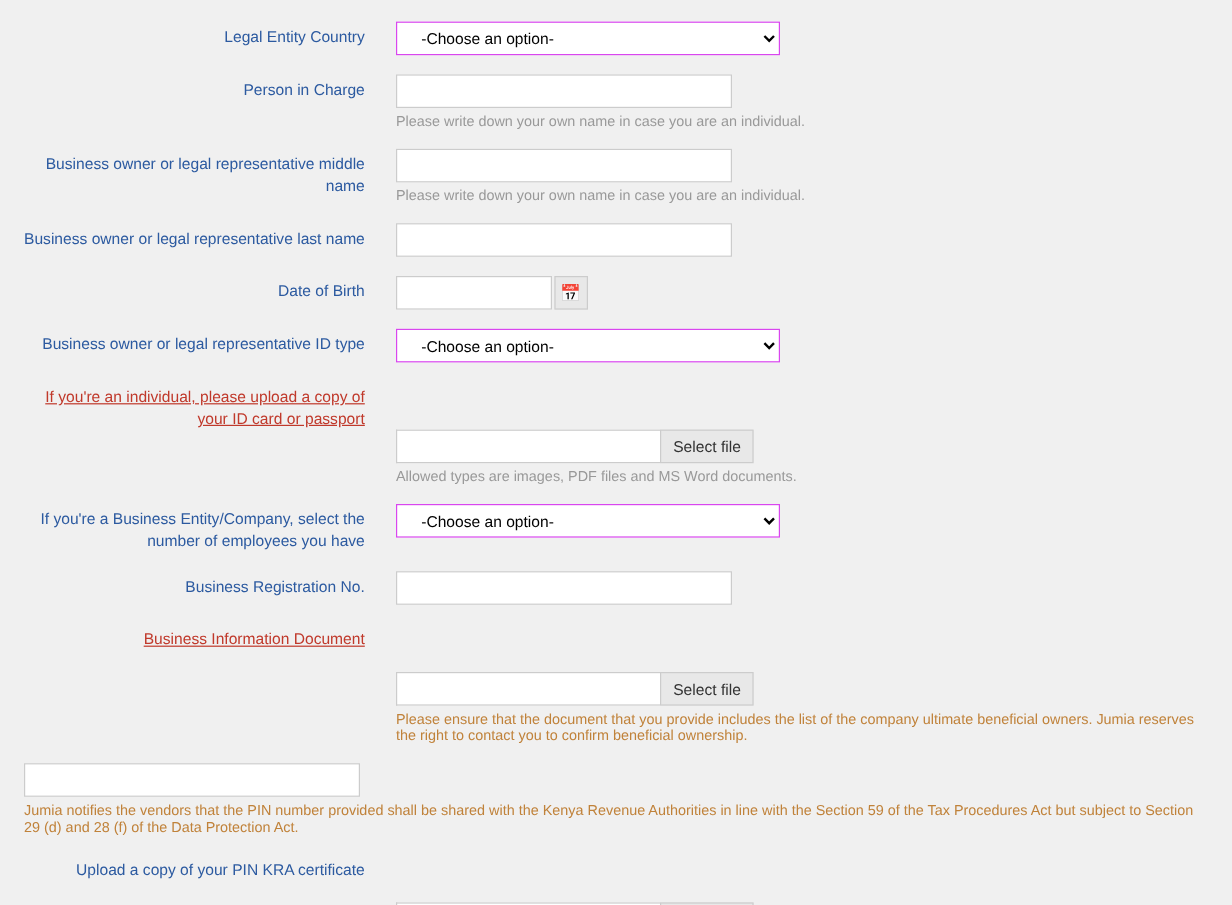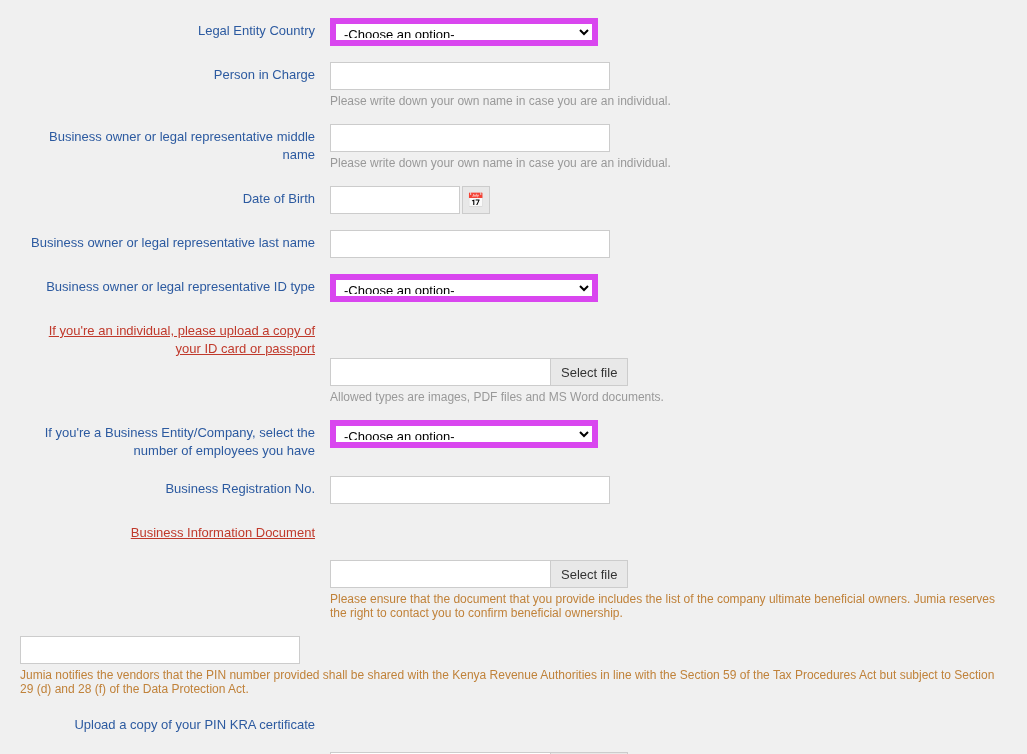--- a/index.html
+++ b/index.html
@@ -16,21 +16,21 @@
     .form-row {
       display: flex;
       align-items: flex-start;
       margin-bottom: 0;
       padding: 8px 0;
     }
     .form-label {
       width: 310px;
       min-width: 310px;
       text-align: right;
-      padding-right: 15px;
+      padding-right: 26px;
       padding-top: 4px;
       color: #2c2c8a;
       font-size: 13px;
       line-height: 1.4;
     }
     .form-label.red {
       color: #c0392b;
       text-decoration: underline;
     }
     .form-label.blue {
@@ -52,25 +52,25 @@
     input[type="text"] {
       width: 280px;
       height: 28px;
       border: 1px solid #ccc;
       background: #fff;
       padding: 3px 6px;
       font-size: 13px;
       outline: none;
     }
     select {
-      width: 268px;
-      height: 28px;
-      border: 6px solid #d946ef;
+      width: 320px;
+      height: 28px;
+      border: 1px solid #d946ef;
       background: #fff;
-      padding: 2px 4px;
+      padding: 2px 16px;
       font-size: 13px;
       outline: none;
       cursor: pointer;
     }
     .date-row {
       display: flex;
       align-items: center;
     }
     .date-row input[type="text"] {
       width: 130px;
@@ -132,33 +132,33 @@
 
   <div class="form-row">
     <div class="form-label blue">Business owner or legal representative middle name</div>
     <div class="form-field">
       <input type="text" style="">
       <span class="hint">Please write down your own name in case you are an individual.</span>
     </div>
   </div>
 
   <div class="form-row">
+    <div class="form-label blue">Business owner or legal representative last name</div>
+    <div class="form-field">
+      <input type="text" style="">
+    </div>
+  </div>
+
+  <div class="form-row">
     <div class="form-label blue">Date of Birth</div>
     <div class="form-field">
       <div class="date-row">
         <input type="text" style="">
         <span class="calendar-icon">📅</span>
       </div>
-    </div>
-  </div>
-
-  <div class="form-row">
-    <div class="form-label blue">Business owner or legal representative last name</div>
-    <div class="form-field">
-      <input type="text" style="">
     </div>
   </div>
 
   <div class="form-row">
     <div class="form-label blue">Business owner or legal representative ID type</div>
     <div class="form-field">
       <select>
         <option>-Choose an option-</option>
       </select>
     </div>

